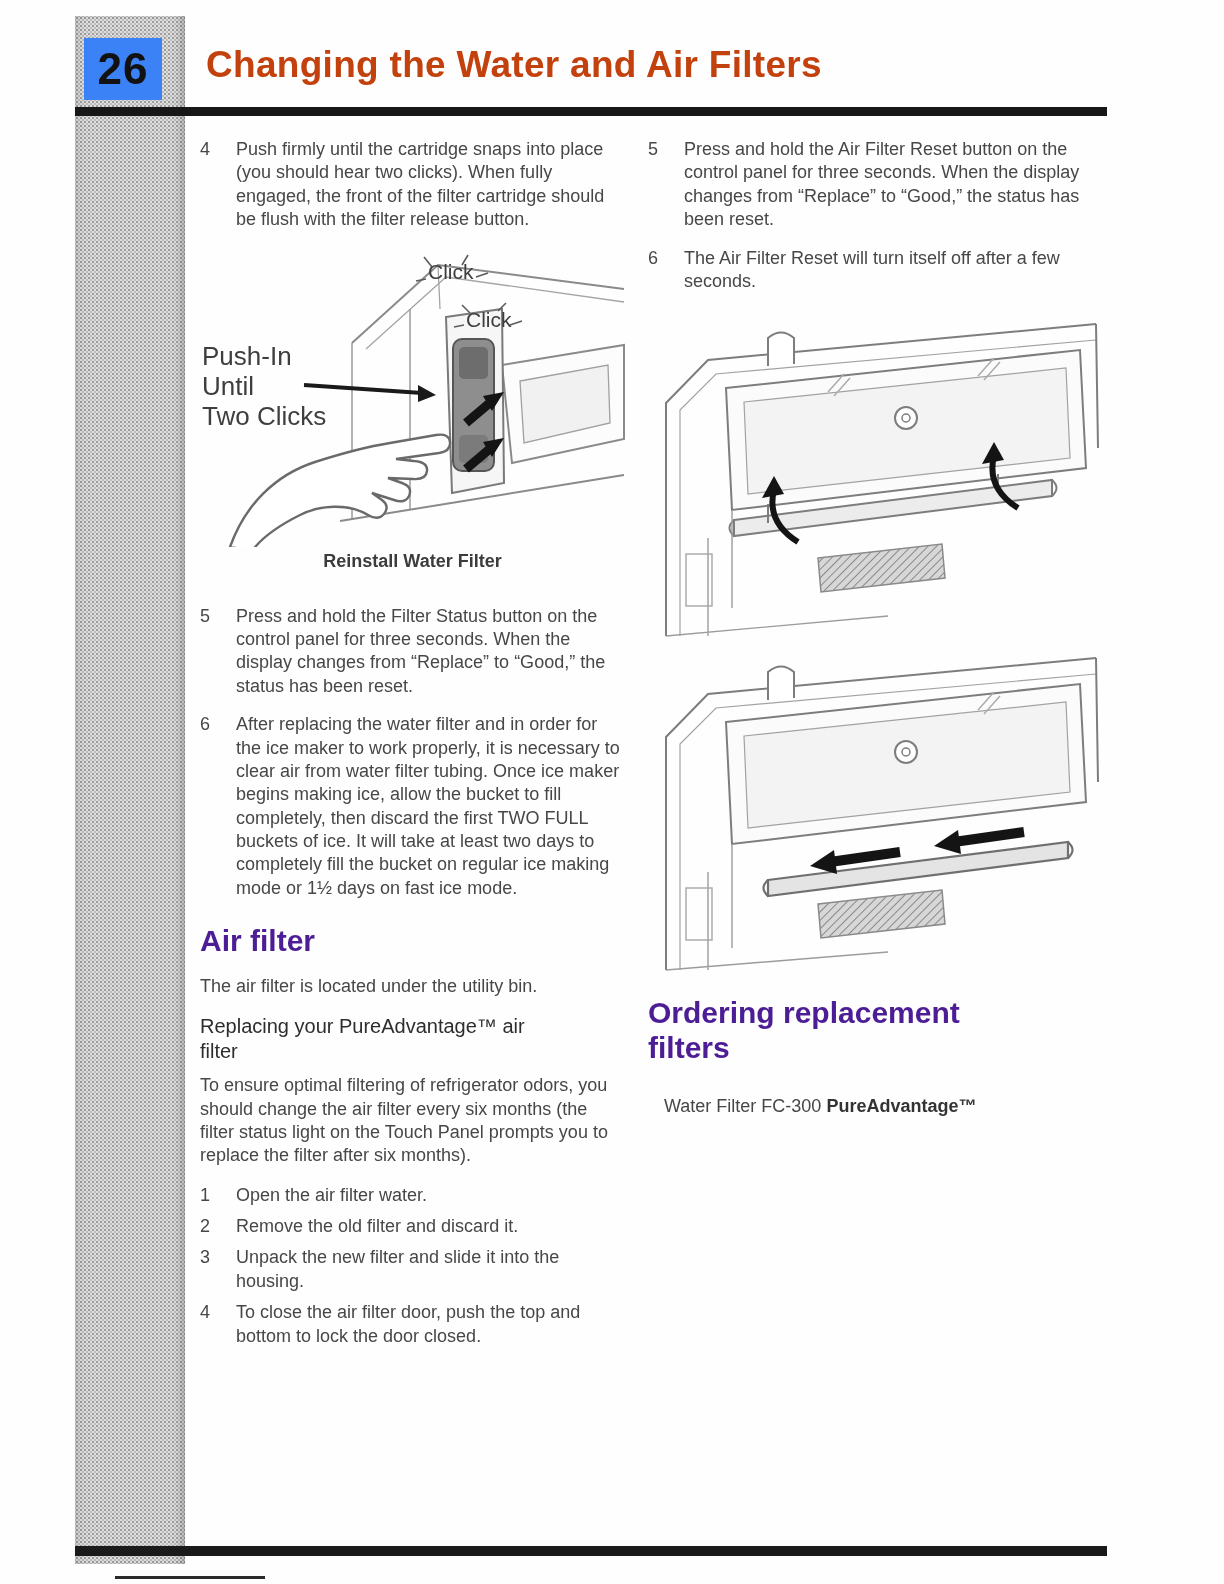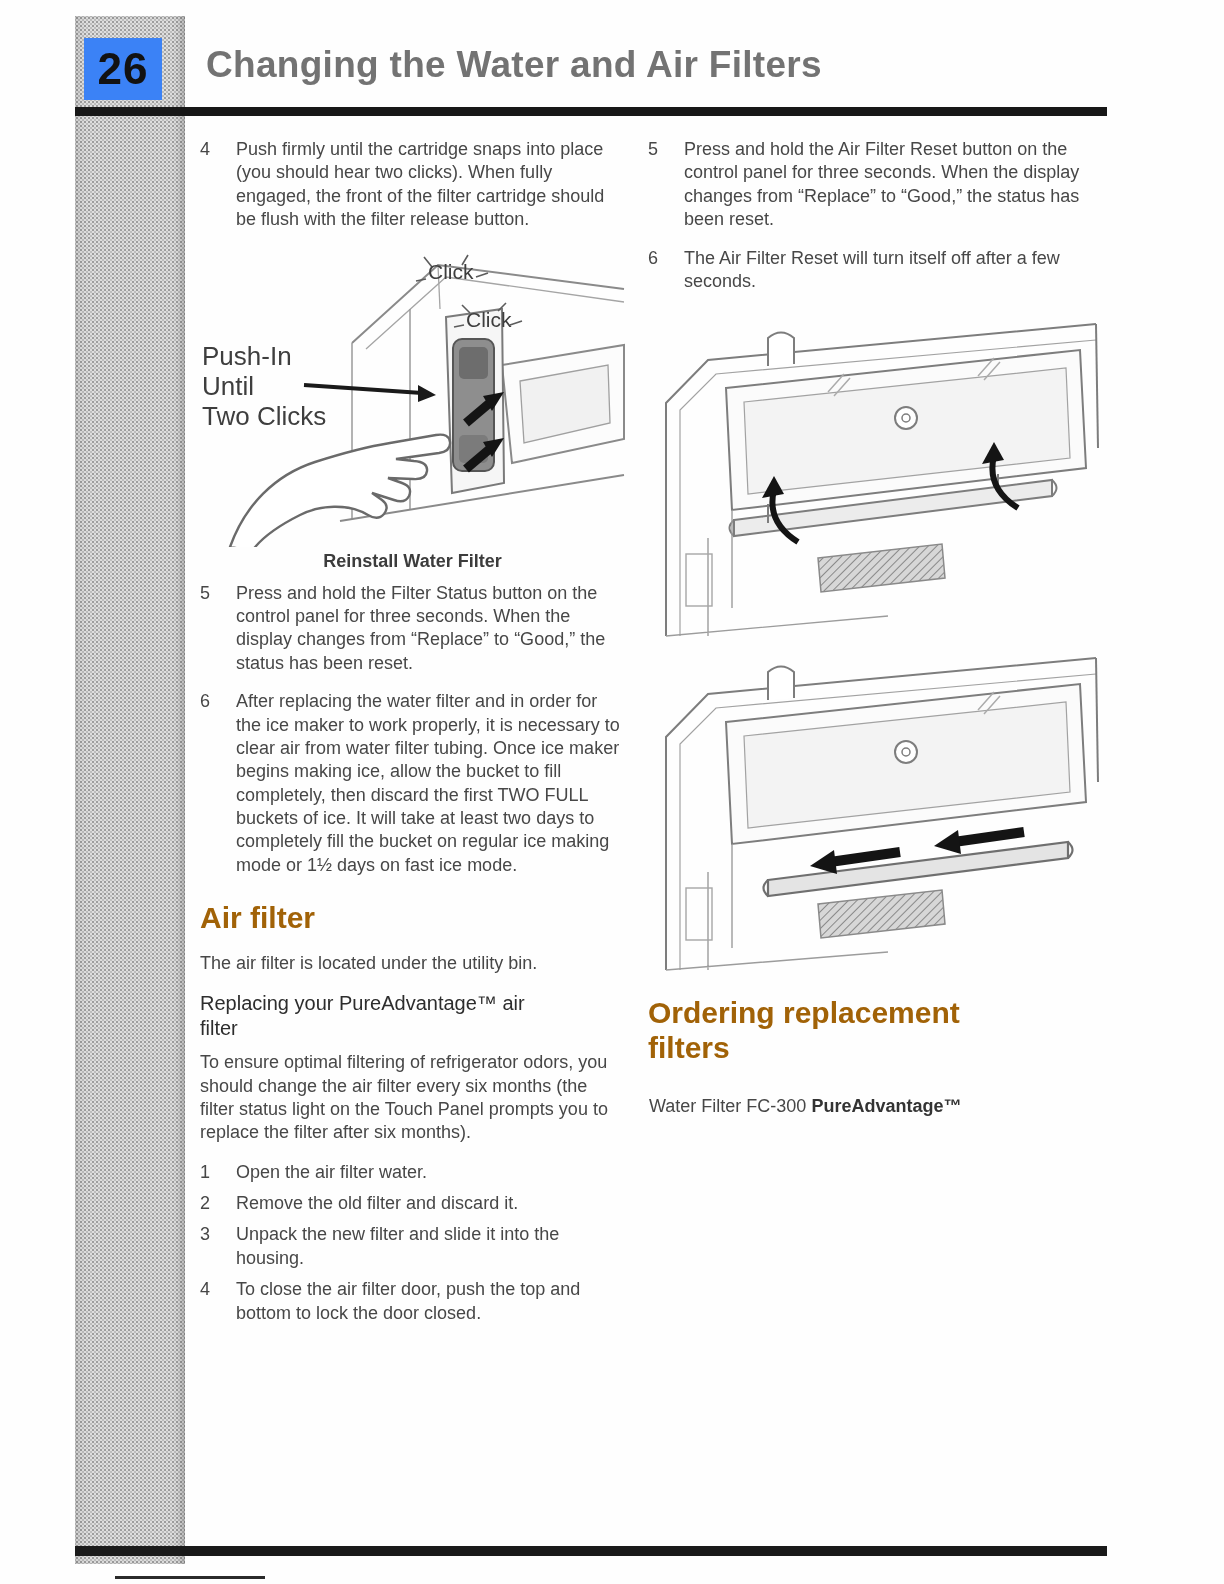--- a/index.html
+++ b/index.html
@@ -21,48 +21,48 @@
     box-shadow: inset -8px 0 10px -5px rgba(0,0,0,0.25), inset 8px 0 10px -6px rgba(0,0,0,0.15);
   }
 
   .page-num-box {
     position:absolute; left:84px; top:38px; width:78px; height:62px;
     background:#3b82f6; display:flex; align-items:center; justify-content:center;
     font-size:44px; font-weight:bold; color:#121212; letter-spacing:1px;
   }
   .title {
     position:absolute; left:206px; top:44px; margin:0;
-    font-size:37px; font-weight:bold; color:#737373; letter-spacing:0.3px;
+    font-size:37px; font-weight:bold; color:#c2410c; letter-spacing:0.3px;
     white-space:nowrap;
   }
   .title-rule { position:absolute; left:75px; top:107px; width:1032px; height:9px; background:#171717; }
   .bottom-rule { position:absolute; left:75px; top:1546px; width:1032px; height:10px; background:#1a1a1a; }
   .footer-mark { position:absolute; left:115px; top:1576px; width:150px; height:3px; background:#2a2a2a; }
 
   .col { position:absolute; top:138px; }
   .col-left  { left:200px; width:425px; }
   .col-right { left:648px; width:452px; }
 
   .step { display:flex; font-size:18px; line-height:1.3; margin-bottom:15px; color:#474747; }
   .step-num { width:36px; flex:none; }
   .step-text { flex:1; }
 
   .figure { margin:4px 0 2px; }
   .figure svg { display:block; }
   .fig-caption {
     text-align:center; font-weight:bold; font-size:18px; color:#3c3c3c;
-    margin:4px 0 10px;
-  }
-
-  h2 { font-size:30px; font-weight:bold; color:#a16207; margin:24px 0 16px; line-height:1.15; }
+    margin:4px 0 33px;
+  }
+
+  h2 { font-size:30px; font-weight:bold; color:#4c1d95; margin:24px 0 16px; line-height:1.15; }
   h2.wrap { max-width:400px; }
   h3 { font-size:20px; font-weight:normal; color:#2d2d2d; margin:4px 0 10px; max-width:365px; line-height:1.25; }
   p  { font-size:18px; line-height:1.3; margin:0 0 16px; color:#474747; }
 
-  .ref-line { font-size:18px; line-height:1.3; color:#474747; margin:0 1px 10px; }
+  .ref-line { font-size:18px; line-height:1.3; color:#474747; margin:0 16px 10px; }
   .ref-line .brand { font-weight:bold; color:#333; }
   .ref-indent { margin-left:24px; margin-bottom:44px; }
   .ref-gap { margin-top:30px; }
 
   .sv-text { font-family:"Liberation Sans", sans-serif; fill:#3e3e3e; }
 </style>
 </head>
 <body>
 
 <div class="page">

